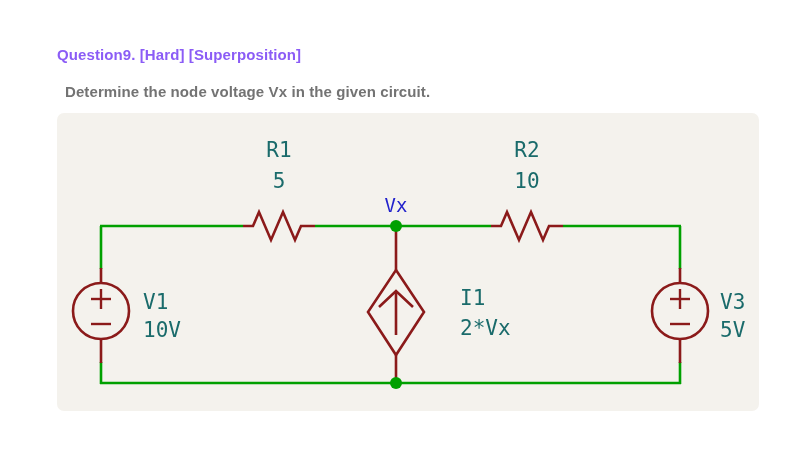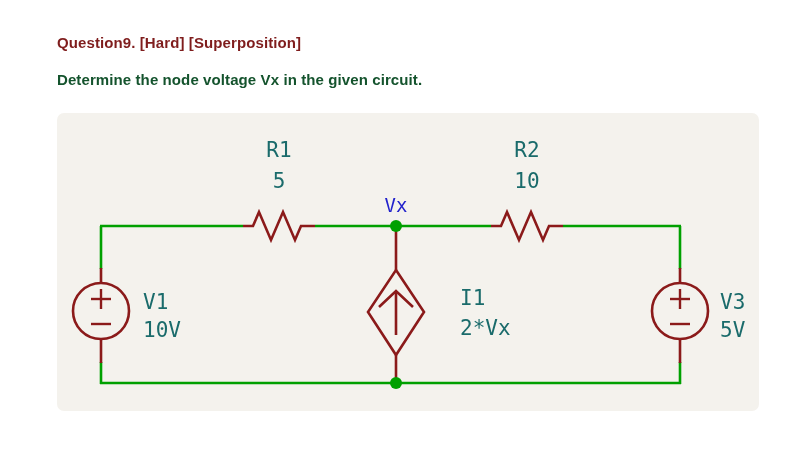--- a/index.html
+++ b/index.html
@@ -17,30 +17,30 @@
   #question-block {
     position: absolute;
     left: 57px;
     top: 34px;
     width: 700px;
   }
   .q-title {
     font-family: "Liberation Sans", sans-serif;
     font-size: 15px;
     font-weight: bold;
-    color: #7f1d1d;
-    margin: 0 0 20px 0;
+    color: #8b5cf6;
+    margin: 12px 0 20px 0;
     letter-spacing: 0.1px;
   }
   .q-prompt {
     font-family: "Liberation Sans", sans-serif;
     font-size: 15px;
     font-weight: bold;
-    color: #14532d;
-    margin: 0;
+    color: #737373;
+    margin: 8px;
     letter-spacing: 0.1px;
   }
   #circuit-panel {
     position: absolute;
     left: 57px;
     top: 113px;
     width: 702px;
     height: 298px;
     background: #f4f2ed;
     border-radius: 7px;

